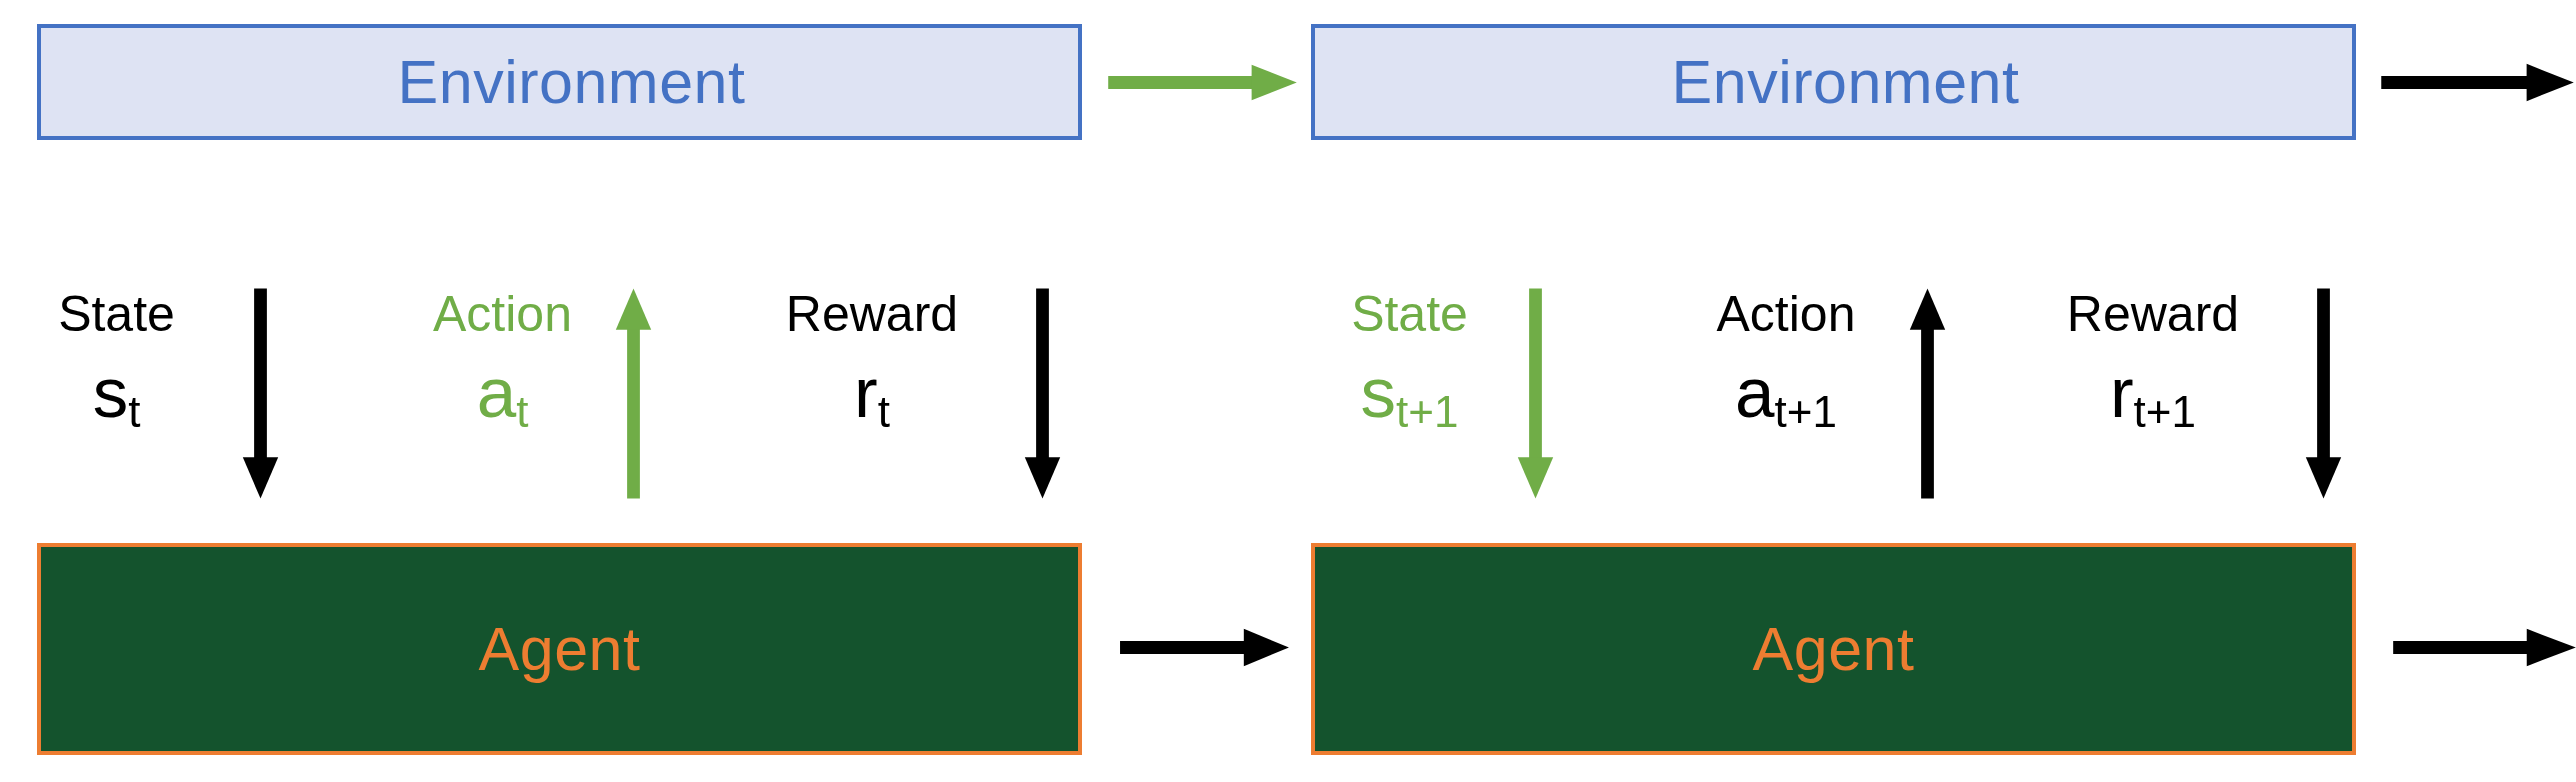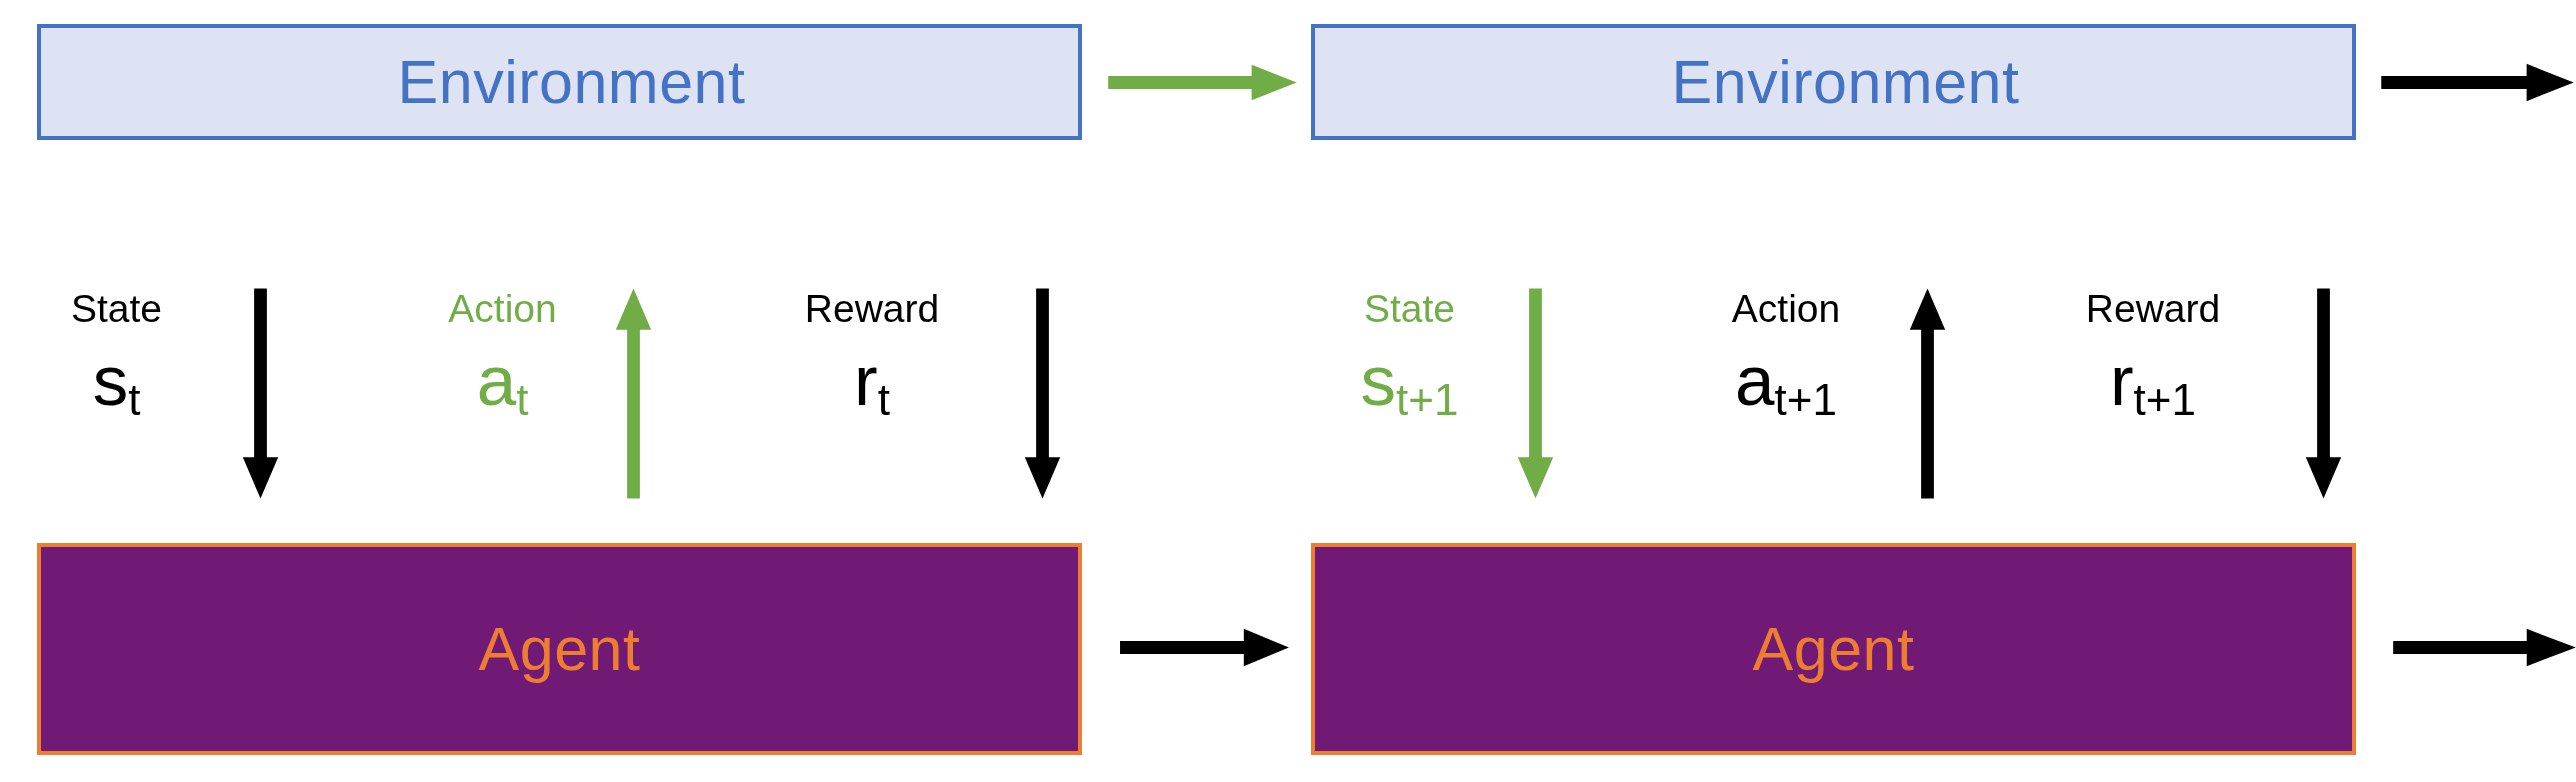--- a/index.html
+++ b/index.html
@@ -33,38 +33,38 @@
     letter-spacing: 0.5px;
   }
   .env-box {
     background: #dee3f3;
     border: 4px solid #4472c4;
     color: #4472c4;
     font-size: 61px;
     padding-left: 24px;
   }
   .agent-box {
-    background: #701a75;
+    background: #14532d;
     border: 4px solid #ed7d31;
     color: #ed7d31;
     font-size: 61px;
   }
 
   
   .label-group {
     position: absolute;
     display: flex;
     flex-direction: column;
     align-items: center;
     justify-content: flex-start;
     line-height: 1.06;
     white-space: nowrap;
   }
   .label-word {
-    font-size: 39px;
+    font-size: 50px;
     font-weight: 400;
   }
   .label-sym {
     font-size: 71px;
     font-weight: 400;
     margin-top: 14px;
   }
   .label-sym sub {
     font-size: 0.62em;
     vertical-align: baseline;

